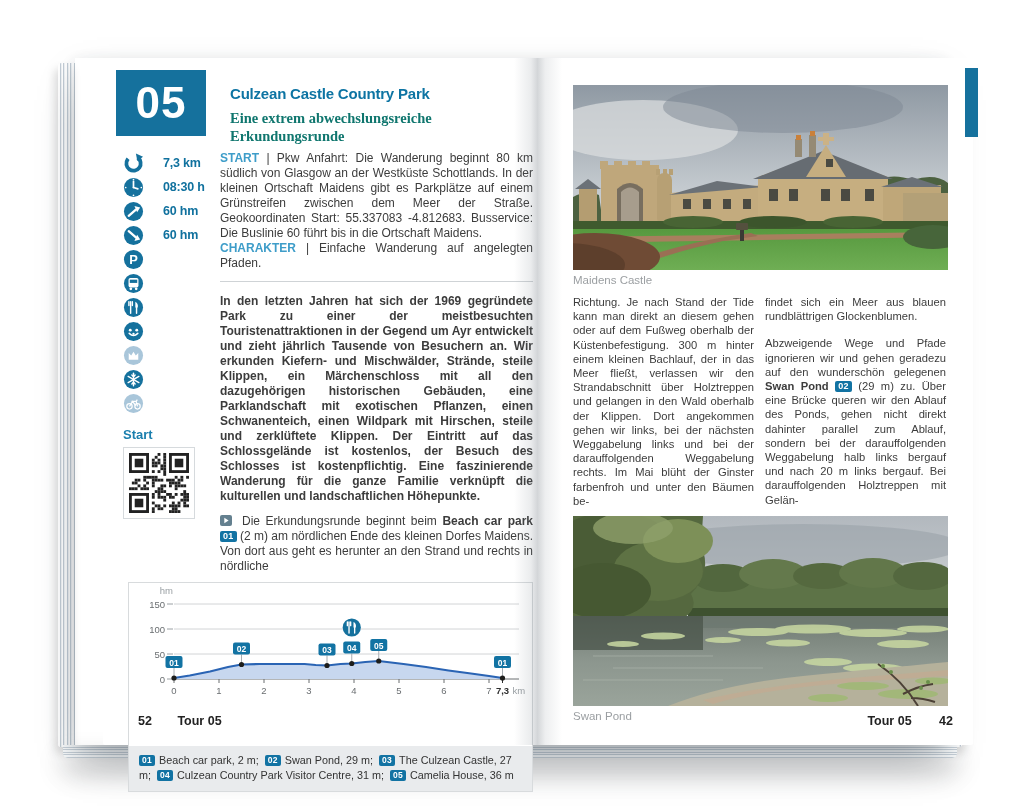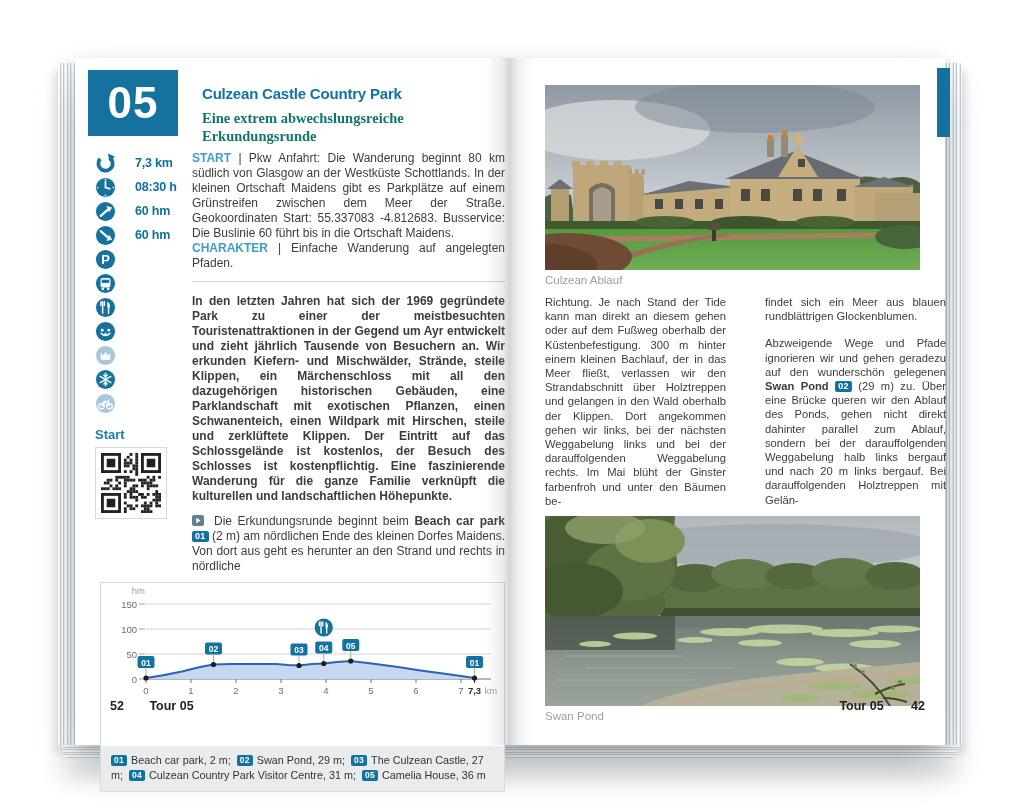--- a/index.html
+++ b/index.html
@@ -2,21 +2,21 @@
 <html lang="de"><head>
 <meta charset="utf-8">
 <style>
   html,body{margin:0;padding:0;}
   body{
     width:1020px;height:810px;overflow:hidden;background:#ffffff;
     font-family:"Liberation Sans", sans-serif;color:#3a3a3a;
   }
   .book{position:relative;width:870px;margin:58px auto 0;}
   .spread{display:flex;position:relative;
-    box-shadow:0 20px 40px -8px rgba(45,55,65,.38),0 5px 14px rgba(45,55,65,.16);}
+    box-shadow:0 20px 40px -8px rgba(45,55,65,.38),0 5px 14px rgba(45,55,65,.16);padding-left:28px;}
   .page{width:435px;height:687px;background:#fff;position:relative;box-sizing:border-box;}
   .page-left{border-radius:2px 0 0 2px;}
   .page-right{border-radius:0 2px 2px 0;}
   .page-left::after{content:"";position:absolute;right:0;top:0;bottom:0;width:24px;pointer-events:none;
     background:linear-gradient(to right,rgba(110,120,130,0),rgba(110,120,130,.14) 70%,rgba(80,90,100,.26));}
   .page-right::after{content:"";position:absolute;left:0;top:0;bottom:0;width:24px;pointer-events:none;
     background:linear-gradient(to left,rgba(110,120,130,0),rgba(110,120,130,.12) 70%,rgba(80,90,100,.24));}
   .edge{position:absolute;pointer-events:none;}
   .edge-left{top:5px;left:-17px;width:17px;height:684px;border-radius:4px 0 0 3px;
     background:repeating-linear-gradient(to right,#ffffff 0 1.5px,#c2ccd5 1.5px 2.5px,#eef1f4 2.5px 3.5px);
@@ -54,35 +54,35 @@
   .intro{font-weight:bold;color:#2e2e2e;}
   .route{margin-top:10px !important;}
   .play-icon{display:inline-block;width:12px;height:11px;margin-right:10px;vertical-align:-1px;}
   .chip{display:inline-block;background:#1273a3;color:#fff;font-weight:bold;font-size:9px;
     line-height:11px;padding:0 3px;border-radius:2px;vertical-align:1px;letter-spacing:.3px;}
   .chart-wrap{margin:8px 0 0 5px;width:405px;border:1px solid #d8dbdd;box-sizing:border-box;background:#fff;}
   .chart-wrap svg{display:block;}
   .chart-legend{background:#e9ebed;padding:7px 10px 8px;font-size:10.8px;line-height:15px;color:#333;margin-top:35px;}
   .chart-legend .chip{margin-right:4px;font-size:8.5px;line-height:10.5px;}
   .chart-legend .leg-txt{margin-right:6px;}
-  .footer{position:absolute;bottom:32px;font-size:12.5px;font-weight:bold;color:#222;}
+  .footer{position:absolute;bottom:17px;font-size:12.5px;font-weight:bold;color:#222;}
   .footer-left{left:35px;}
   .footer-left .plabel{margin-left:22px;}
   .footer-right{right:20px;}
   .footer-right .pnum{margin-left:24px;}
 
   
   .page-right{padding:27px 25px 0 35px;}
   .tab{position:absolute;right:-5px;top:10px;width:13px;height:69px;background:#15719d;}
   .photo{width:375px;overflow:hidden;background:#aab2b8;}
   .photo svg{display:block;}
   .photo-castle{height:185px;}
   .photo-pond{height:190px;margin-top:8px;}
   .caption{margin-top:4px;font-size:11.5px;color:#9b9fa2;}
-  .cols{display:flex;margin-top:9px;min-height:186px;gap:28px;}
+  .cols{display:flex;margin-top:9px;min-height:186px;}
   .col{width:181px;flex:none;}
   .col + .col{margin-left:11px;}
   .col p{margin:0;font-size:11.2px;line-height:14.2px;text-align:justify;hyphens:auto;color:#3c3c3c;}
   .col p.pgap{margin-top:13px;}
 </style>
 </head>
 <body>
 
 <div class="book">
   <div class="edge edge-left"></div>
@@ -531,21 +531,21 @@
           <rect x="0" y="144" width="375" height="41" fill="url(#lawn1)"></rect>
           <path d="M0 152 L375 147 L375 152 L0 158 Z" fill="#a87f5e"></path>
           <path d="M55 185 Q95 168 150 156 L185 151 L178 148 Q120 156 78 170 Q55 176 38 185 Z" fill="#9a6f54"></path>
           <ellipse cx="22" cy="172" rx="65" ry="24" fill="#6f4b35"></ellipse>
           <ellipse cx="-8" cy="180" rx="60" ry="22" fill="#5d3f2c"></ellipse>
           <ellipse cx="360" cy="152" rx="30" ry="12" fill="#47653a"></ellipse>
           <rect x="167" y="140" width="4" height="16" fill="#3a3a34"></rect>
             <rect x="163" y="138" width="12" height="7" rx="1" fill="#54503e"></rect>
         </svg>
       </div>
-      <div class="caption">Culzean Ablauf</div>
+      <div class="caption">Maidens Castle</div>
 
       <div class="cols">
         <div class="col">
           <p>Richtung. Je nach Stand der Tide kann man direkt an diesem gehen oder auf dem Fußweg oberhalb der Küstenbefestigung. 300 m hinter einem kleinen Bachlauf, der in das Meer fließt, verlassen wir den Strandabschnitt über Holztreppen und gelangen in den Wald oberhalb der Klippen. Dort angekommen gehen wir links, bei der nächsten Weggabelung links und bei der darauffolgenden Weggabelung rechts. Im Mai blüht der Ginster farbenfroh und unter den Bäumen be-</p>
         </div>
         <div class="col">
           <p>findet sich ein Meer aus blauen rundblättrigen Glockenblumen.</p>
           <p class="pgap"><span>Abzweigende Wege und Pfade ignorieren wir und gehen geradezu auf den wunderschön gelegenen </span><b>Swan Pond</b> <span class="chip">02</span><span> (29 m) zu. Über eine Brücke queren wir den Ablauf des Ponds, gehen nicht direkt dahinter parallel zum Ablauf, sondern bei der darauffolgenden Weggabelung halb links bergauf und nach 20 m links bergauf. Bei darauffolgenden Holztreppen mit Gelän-</span></p>
         </div>
       </div>

